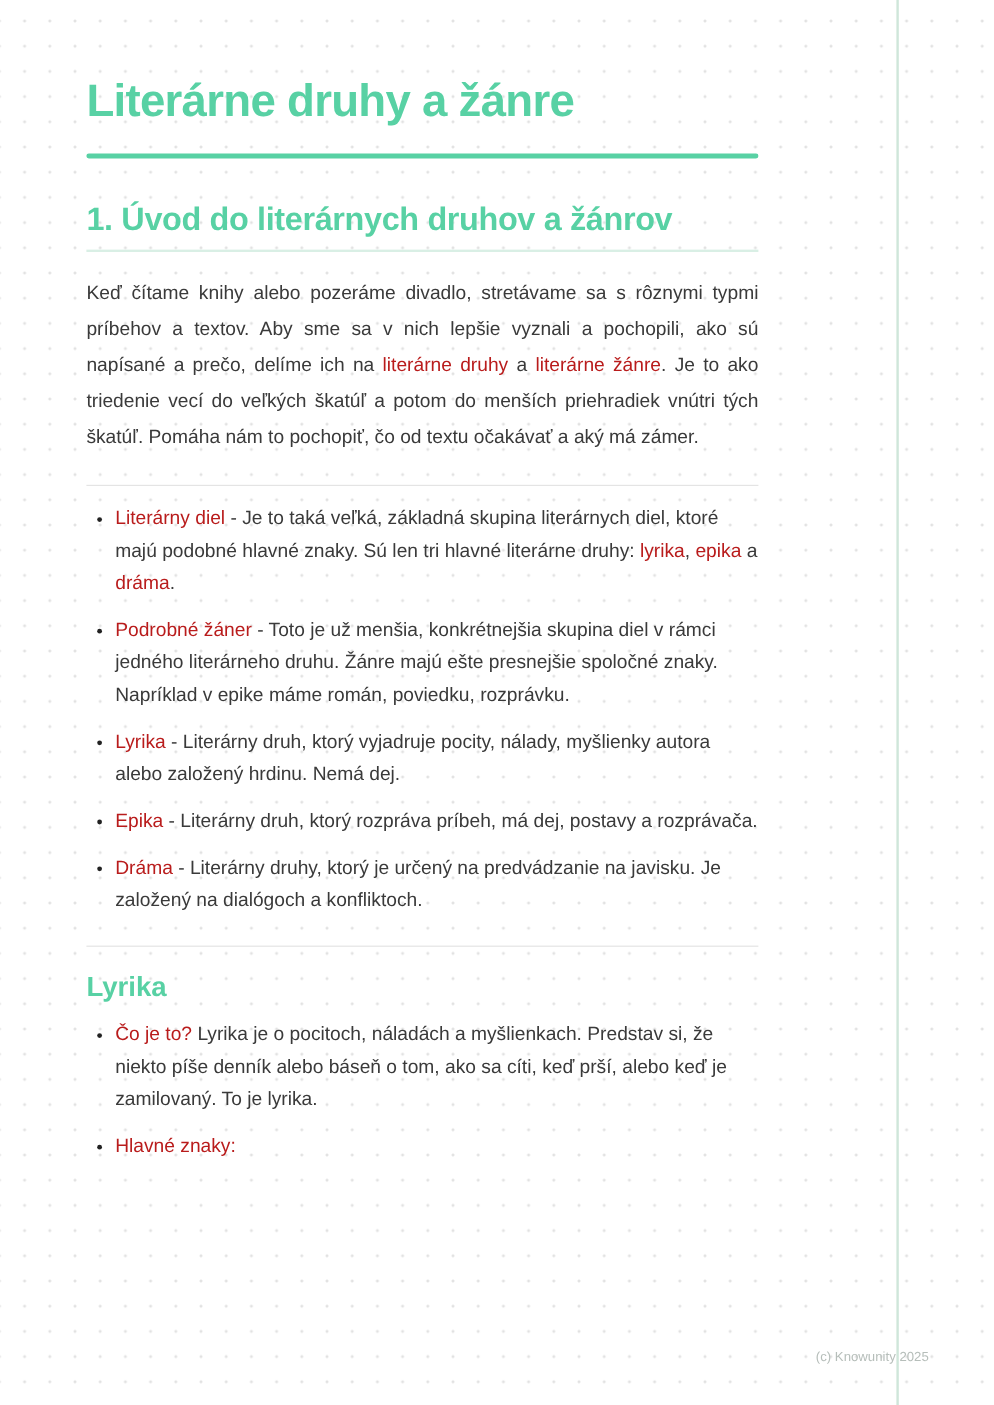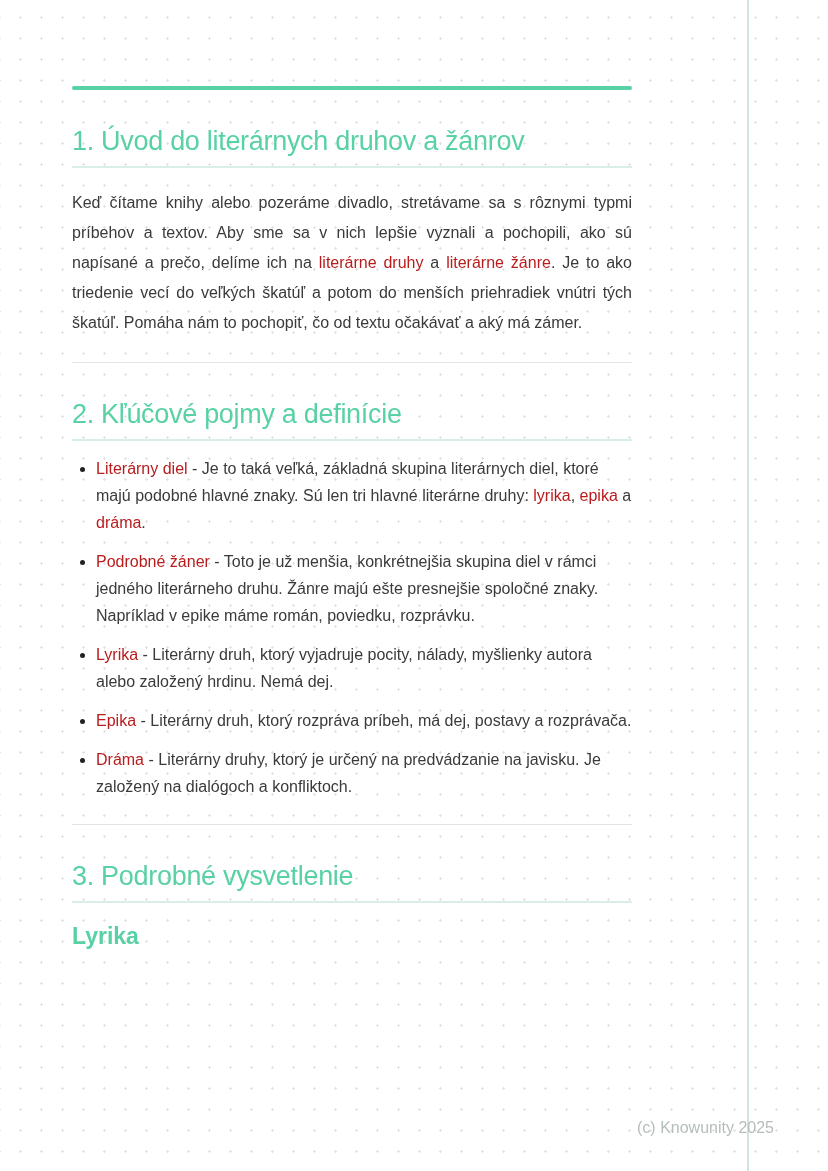--- a/index.html
+++ b/index.html
@@ -39,21 +39,21 @@
   .title-rule {
     height: 4px;
     background: var(--accent);
     margin-top: 22px;
     border-radius: 2px;
   }
   h2 {
     margin-top: 36px;
     font-size: 27px;
     line-height: 30px;
-    font-weight: 400;
+    font-weight: 700;
     letter-spacing: -0.3px;
     color: var(--accent);
     padding-bottom: 10px;
     border-bottom: 2px solid #d9efe5;
   }
   h3 {
     margin-top: 20px;
     font-size: 23px;
     line-height: 26px;
     font-weight: 700;
@@ -79,53 +79,56 @@
     font-size: 16px;
     line-height: 27px;
     margin-bottom: 12px;
   }
   ul.bullets li::marker { color: #222; font-size: 15px; }
   .b { font-weight: 400; color: #b91c1c; }
   .footer {
     position: absolute;
     right: 54px;
     bottom: 34px;
-    font-size: 16px;
+    font-size: 11px;
     color: #b6beba;
   }
 </style>
 </head>
 <body>
 
 <div class="edge-line"></div>
 
 <div class="content">
 
+  <h1>Literárne druhy a žánre</h1>
   <div class="title-rule"></div>
 
   <section>
     <h2>1. Úvod do literárnych druhov a žánrov</h2>
     <p class="para"><span>Keď čítame knihy alebo pozeráme divadlo, stretávame sa s rôznymi typmi príbehov a textov. Aby sme sa v nich lepšie vyznali a pochopili, ako sú napísané a prečo, delíme ich na </span><span class="b">literárne druhy</span><span> a </span><span class="b">literárne žánre</span><span>. Je to ako triedenie vecí do veľkých škatúľ a potom do menších priehradiek vnútri tých škatúľ. Pomáha nám to pochopiť, čo od textu očakávať a aký má zámer.</span></p>
   </section>
 
   <hr class="divider">
 
   <section>
-    <h2>2. Kľúčové pojmy a definície</h2>
     <ul class="bullets">
       <li><span class="b">Literárny diel</span><span> - Je to taká veľká, základná skupina literárnych diel, ktoré majú podobné hlavné znaky. Sú len tri hlavné literárne druhy: </span><span class="b">lyrika</span><span>, </span><span class="b">epika</span><span> a </span><span class="b">dráma</span><span>.</span></li>
       <li><span class="b">Podrobné žáner</span><span> - Toto je už menšia, konkrétnejšia skupina diel v rámci jedného literárneho druhu. Žánre majú ešte presnejšie spoločné znaky. Napríklad v epike máme román, poviedku, rozprávku.</span></li>
       <li><span class="b">Lyrika</span><span> - Literárny druh, ktorý vyjadruje pocity, nálady, myšlienky autora alebo založený hrdinu. Nemá dej.</span></li>
       <li><span class="b">Epika</span><span> - Literárny druh, ktorý rozpráva príbeh, má dej, postavy a rozprávača.</span></li>
       <li><span class="b">Dráma</span><span> - Literárny druhy, ktorý je určený na predvádzanie na javisku. Je založený na dialógoch a konfliktoch.</span></li>
     </ul>
   </section>
 
   <hr class="divider">
 
   <section>
-    <h2>3. Podrobné vysvetlenie</h2>
     <h3>Lyrika</h3>
+    <ul class="bullets">
+      <li><span class="b">Čo je to?</span><span> Lyrika je o pocitoch, náladách a myšlienkach. Predstav si, že niekto píše denník alebo báseň o tom, ako sa cíti, keď prší, alebo keď je zamilovaný. To je lyrika.</span></li>
+      <li><span class="b">Hlavné znaky:</span></li>
+    </ul>
   </section>
 
 </div>
 
 <div class="footer">(c) Knowunity 2025</div>
 
 </body></html>

